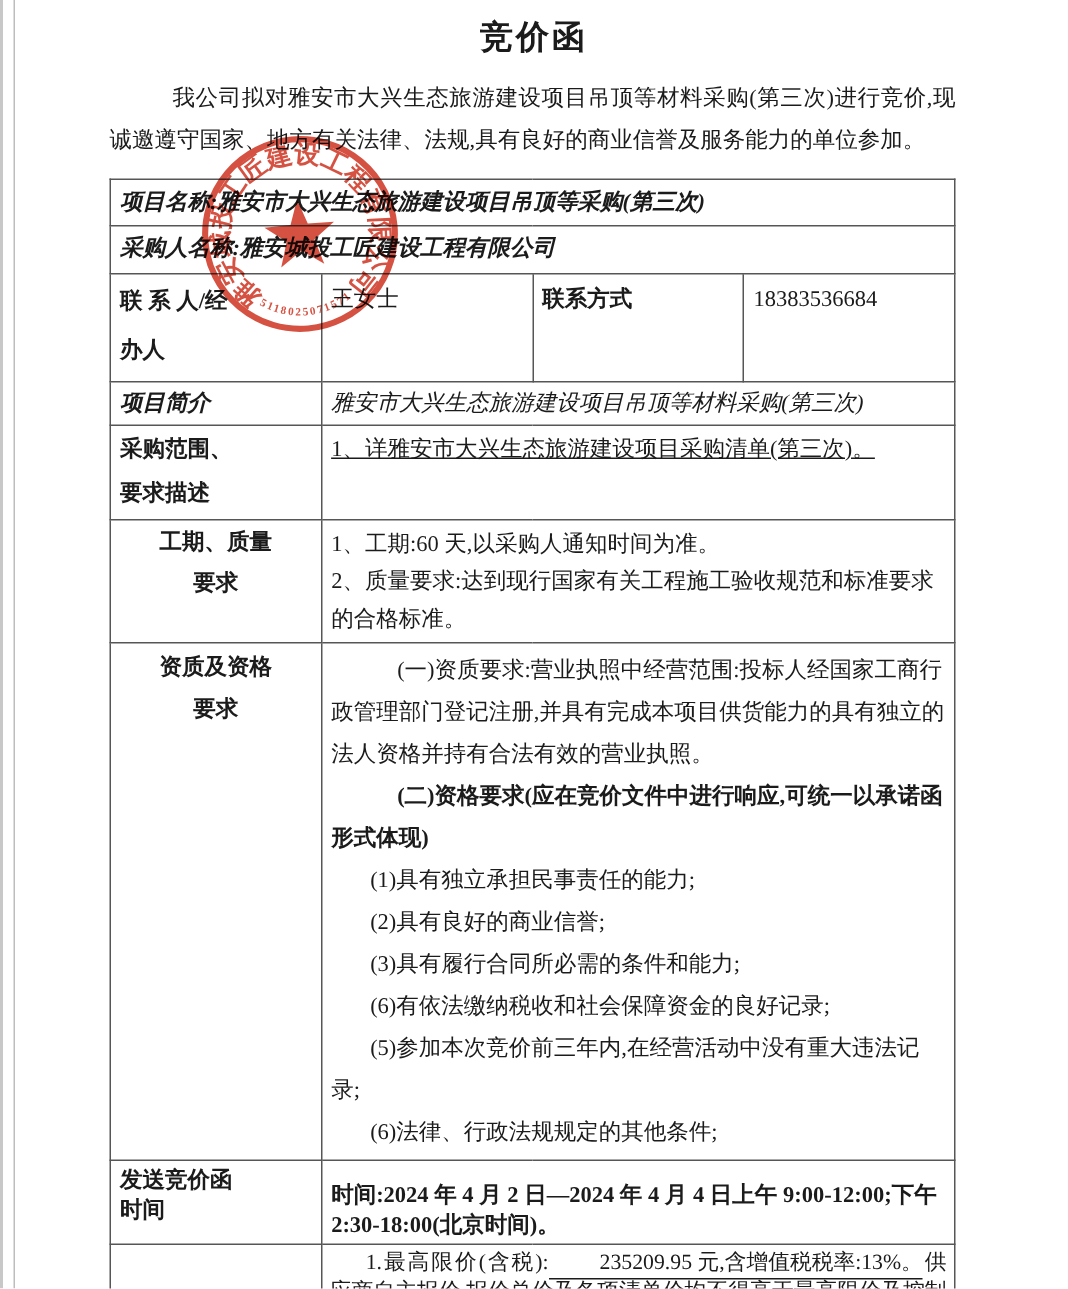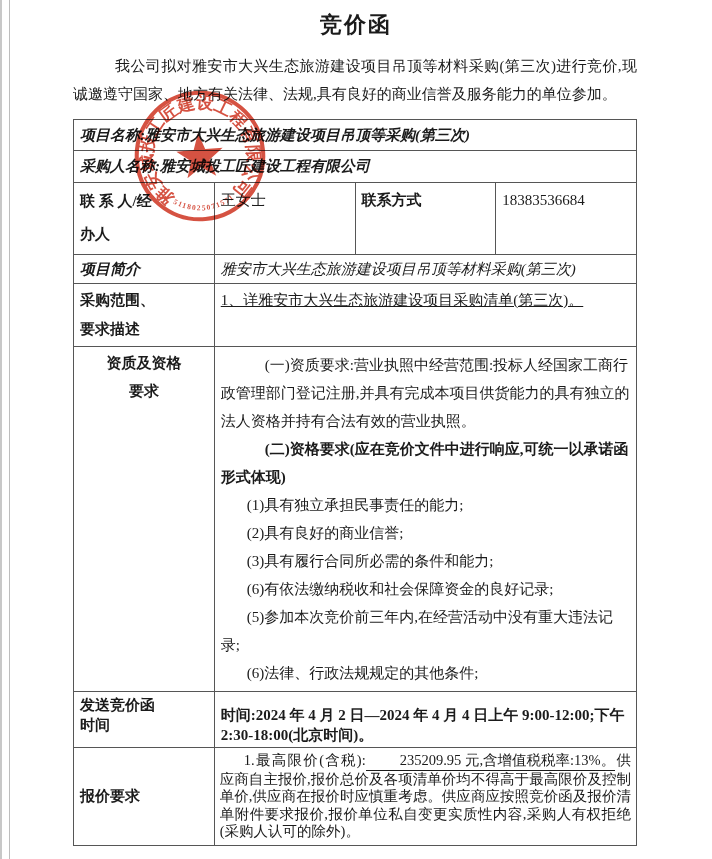--- a/index.html
+++ b/index.html
@@ -95,20 +95,28 @@
   </tr>
   <tr class="r4">
     <td class="lab">项目简介</td>
     <td colspan="3">雅安市大兴生态旅游建设项目吊顶等材料采购(第三次)</td>
   </tr>
   <tr class="r5">
     <td class="lab">采购范围、
 要求描述</td>
     <td colspan="3" class="val">1、详雅安市大兴生态旅游建设项目采购清单(第三次)。</td>
   </tr>
+  <tr class="r6">
+    <td class="lab lab-c">工期、质量
+要求</td>
+    <td colspan="3" class="val">
+      <div>1、工期:60 天,以采购人通知时间为准。</div>
+      <div>2、质量要求:达到现行国家有关工程施工验收规范和标准要求的合格标准。</div>
+    </td>
+  </tr>
   <tr class="r7">
     <td class="lab lab-c lab-mid">资质及资格
 要求</td>
     <td colspan="3" class="val">
       <p class="ind2">(一)资质要求:营业执照中经营范围:投标人经国家工商行政管理部门登记注册,并具有完成本项目供货能力的具有独立的法人资格并持有合法有效的营业执照。</p>
       <p class="ind2 b">(二)资格要求(应在竞价文件中进行响应,可统一以承诺函形式体现)</p>
       <p class="ind1">(1)具有独立承担民事责任的能力;</p>
       <p class="ind1">(2)具有良好的商业信誉;</p>
       <p class="ind1">(3)具有履行合同所必需的条件和能力;</p>
       <p class="ind1">(6)有依法缴纳税收和社会保障资金的良好记录;</p>

